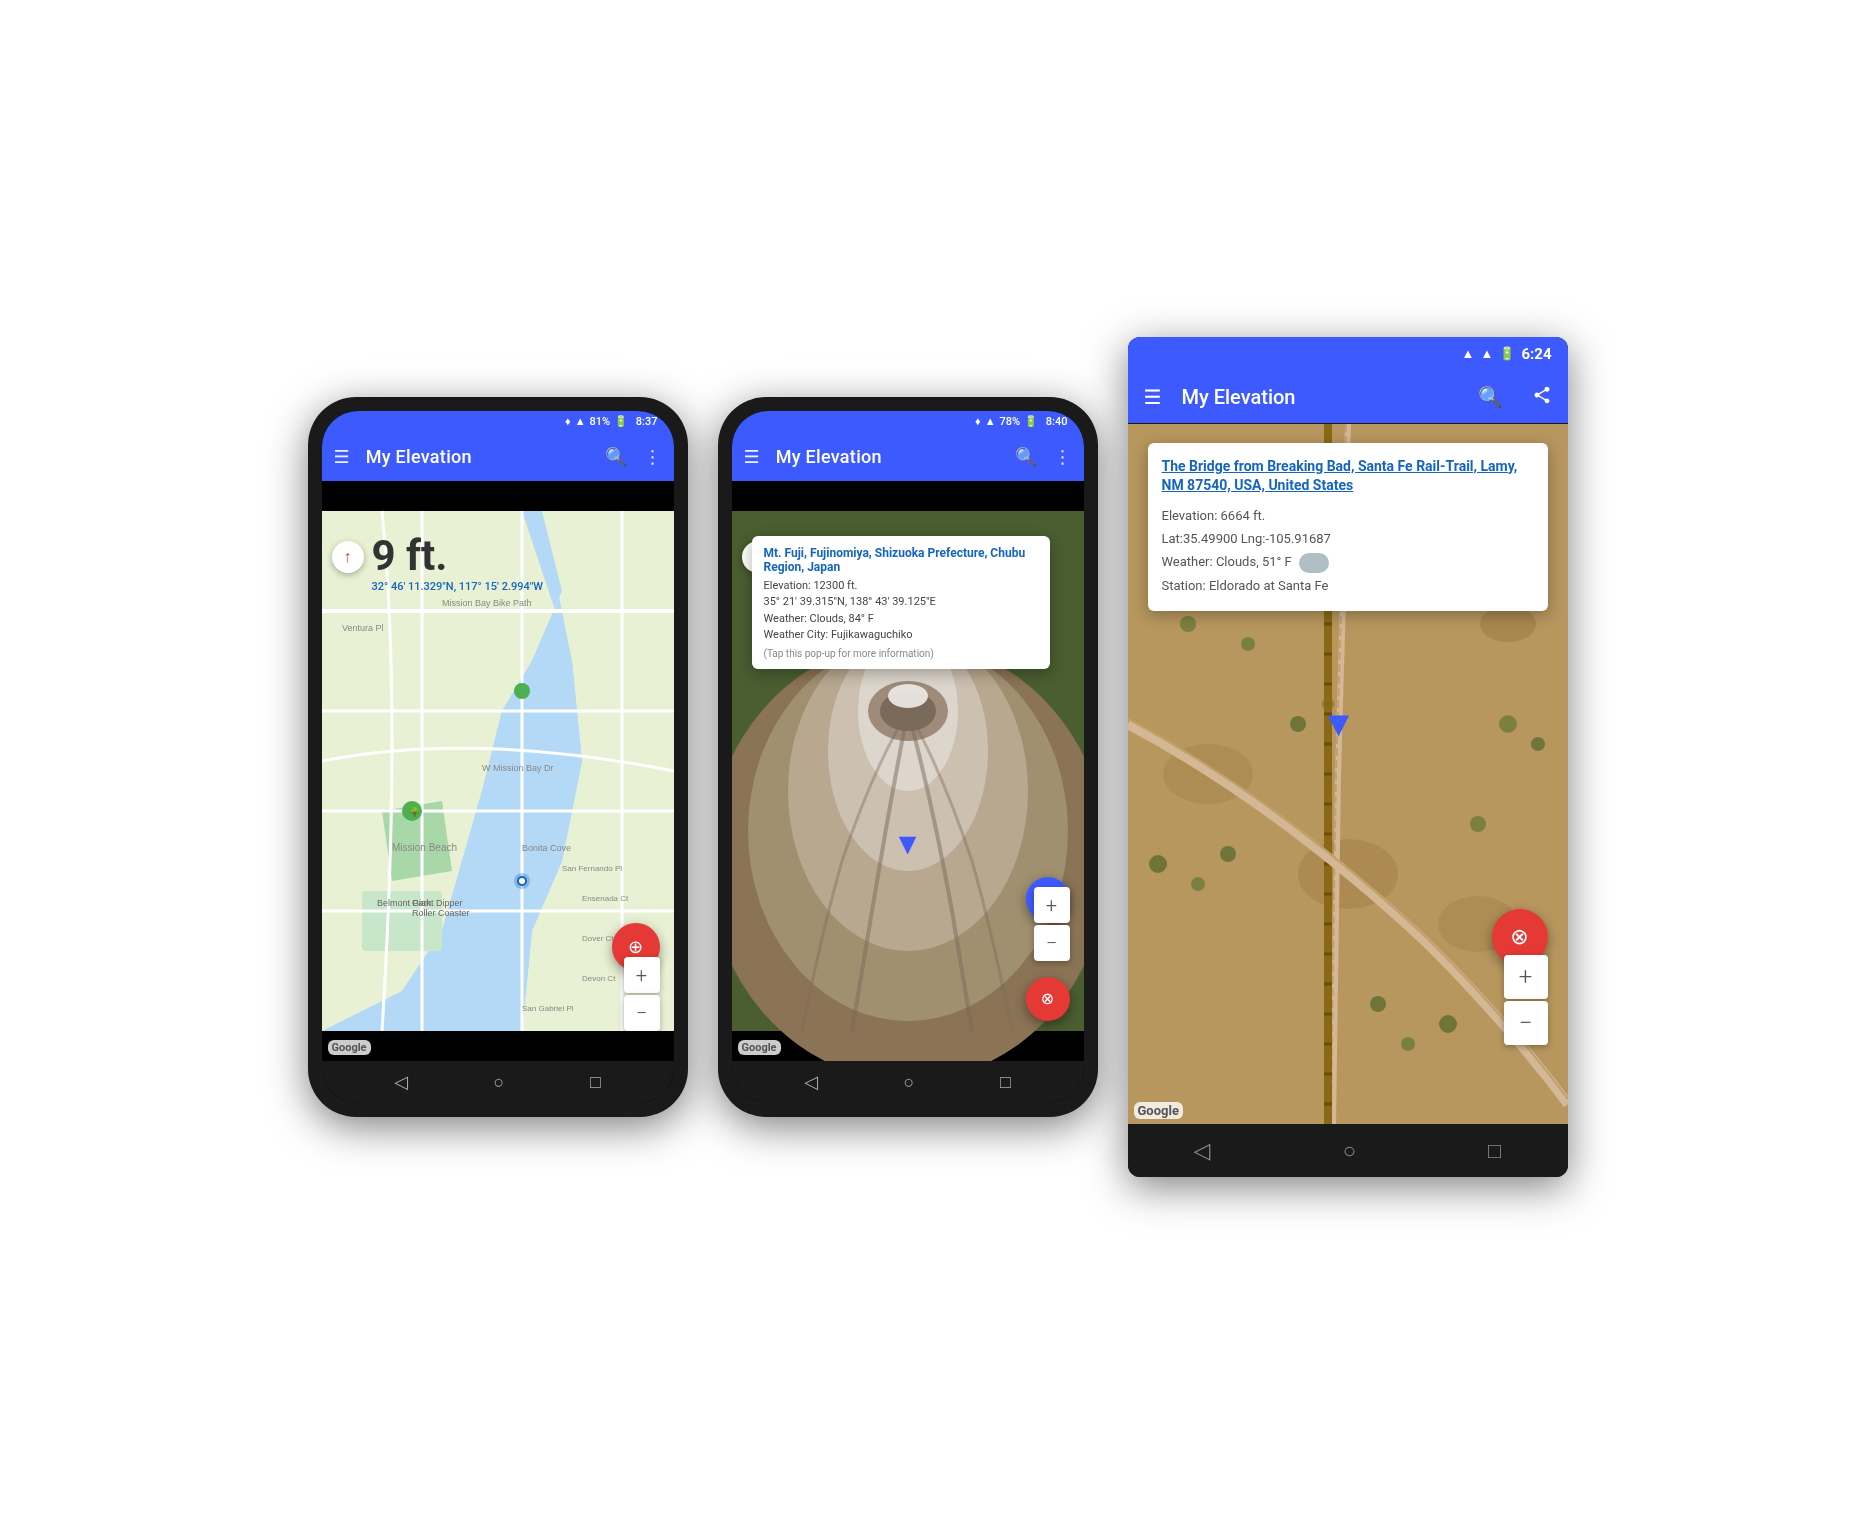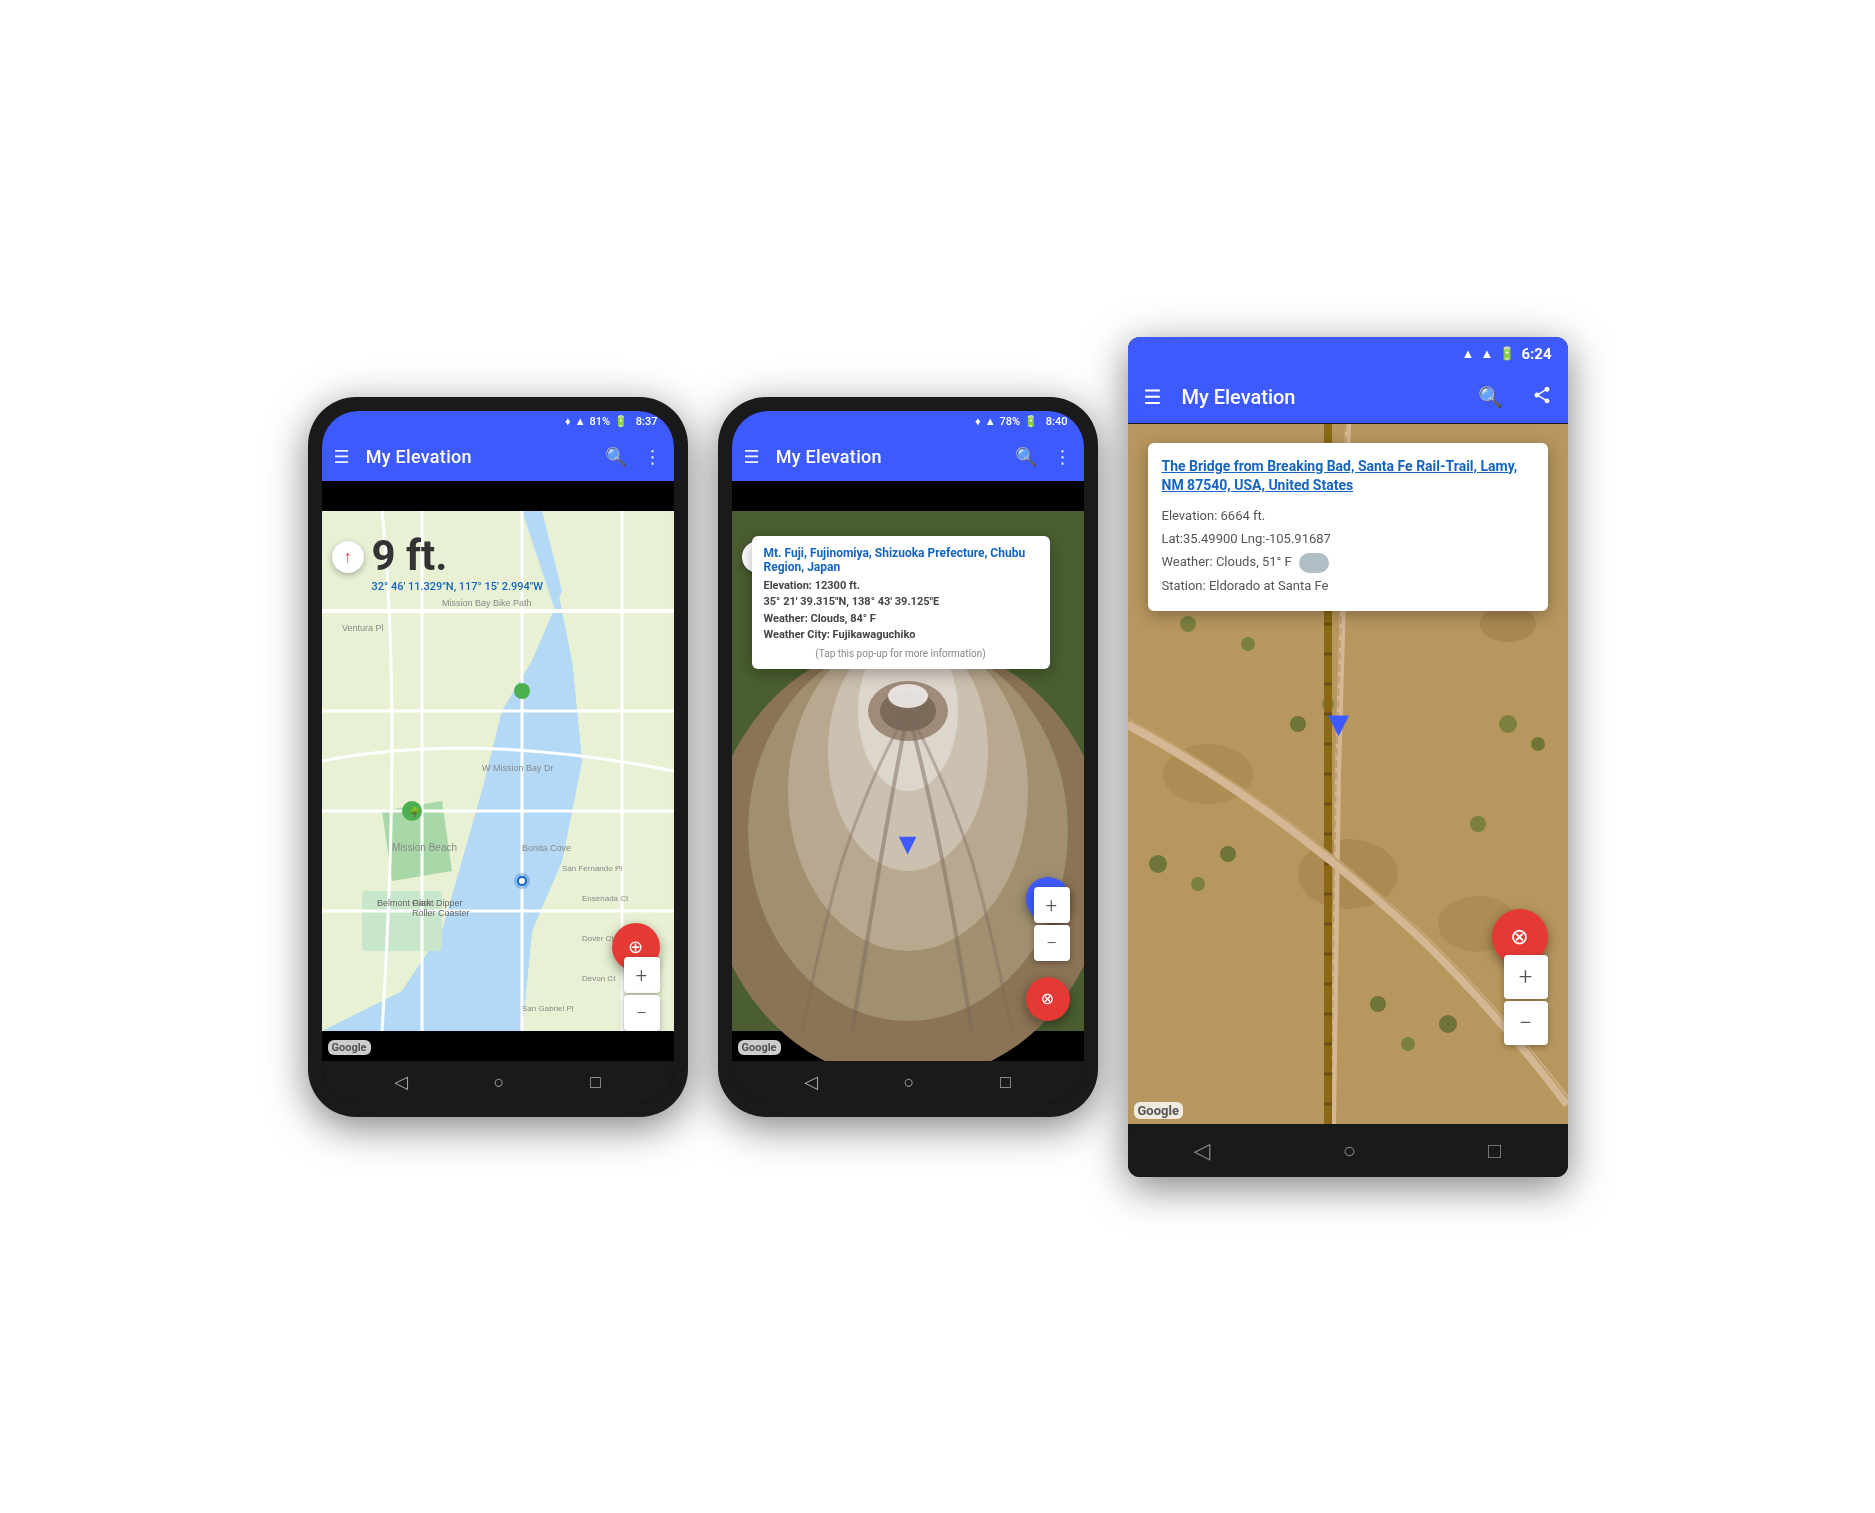--- a/index.html
+++ b/index.html
@@ -223,27 +223,25 @@
     .info-popup-title {
       font-weight: 700;
       color: #1565c0;
       font-size: 12px;
       margin-bottom: 4px;
     }
 
     .info-popup-text {
       color: #444;
       line-height: 1.5;
-      font-weight: bold;
     }
 
     .info-popup-note {
       color: #888;
       font-size: 10px;
-      text-align: center;
       margin-top: 4px;
     }
 
     
     .nav-bar {
       background: #1a1a1a;
       height: 42px;
       display: flex;
       align-items: center;
       justify-content: space-around;

